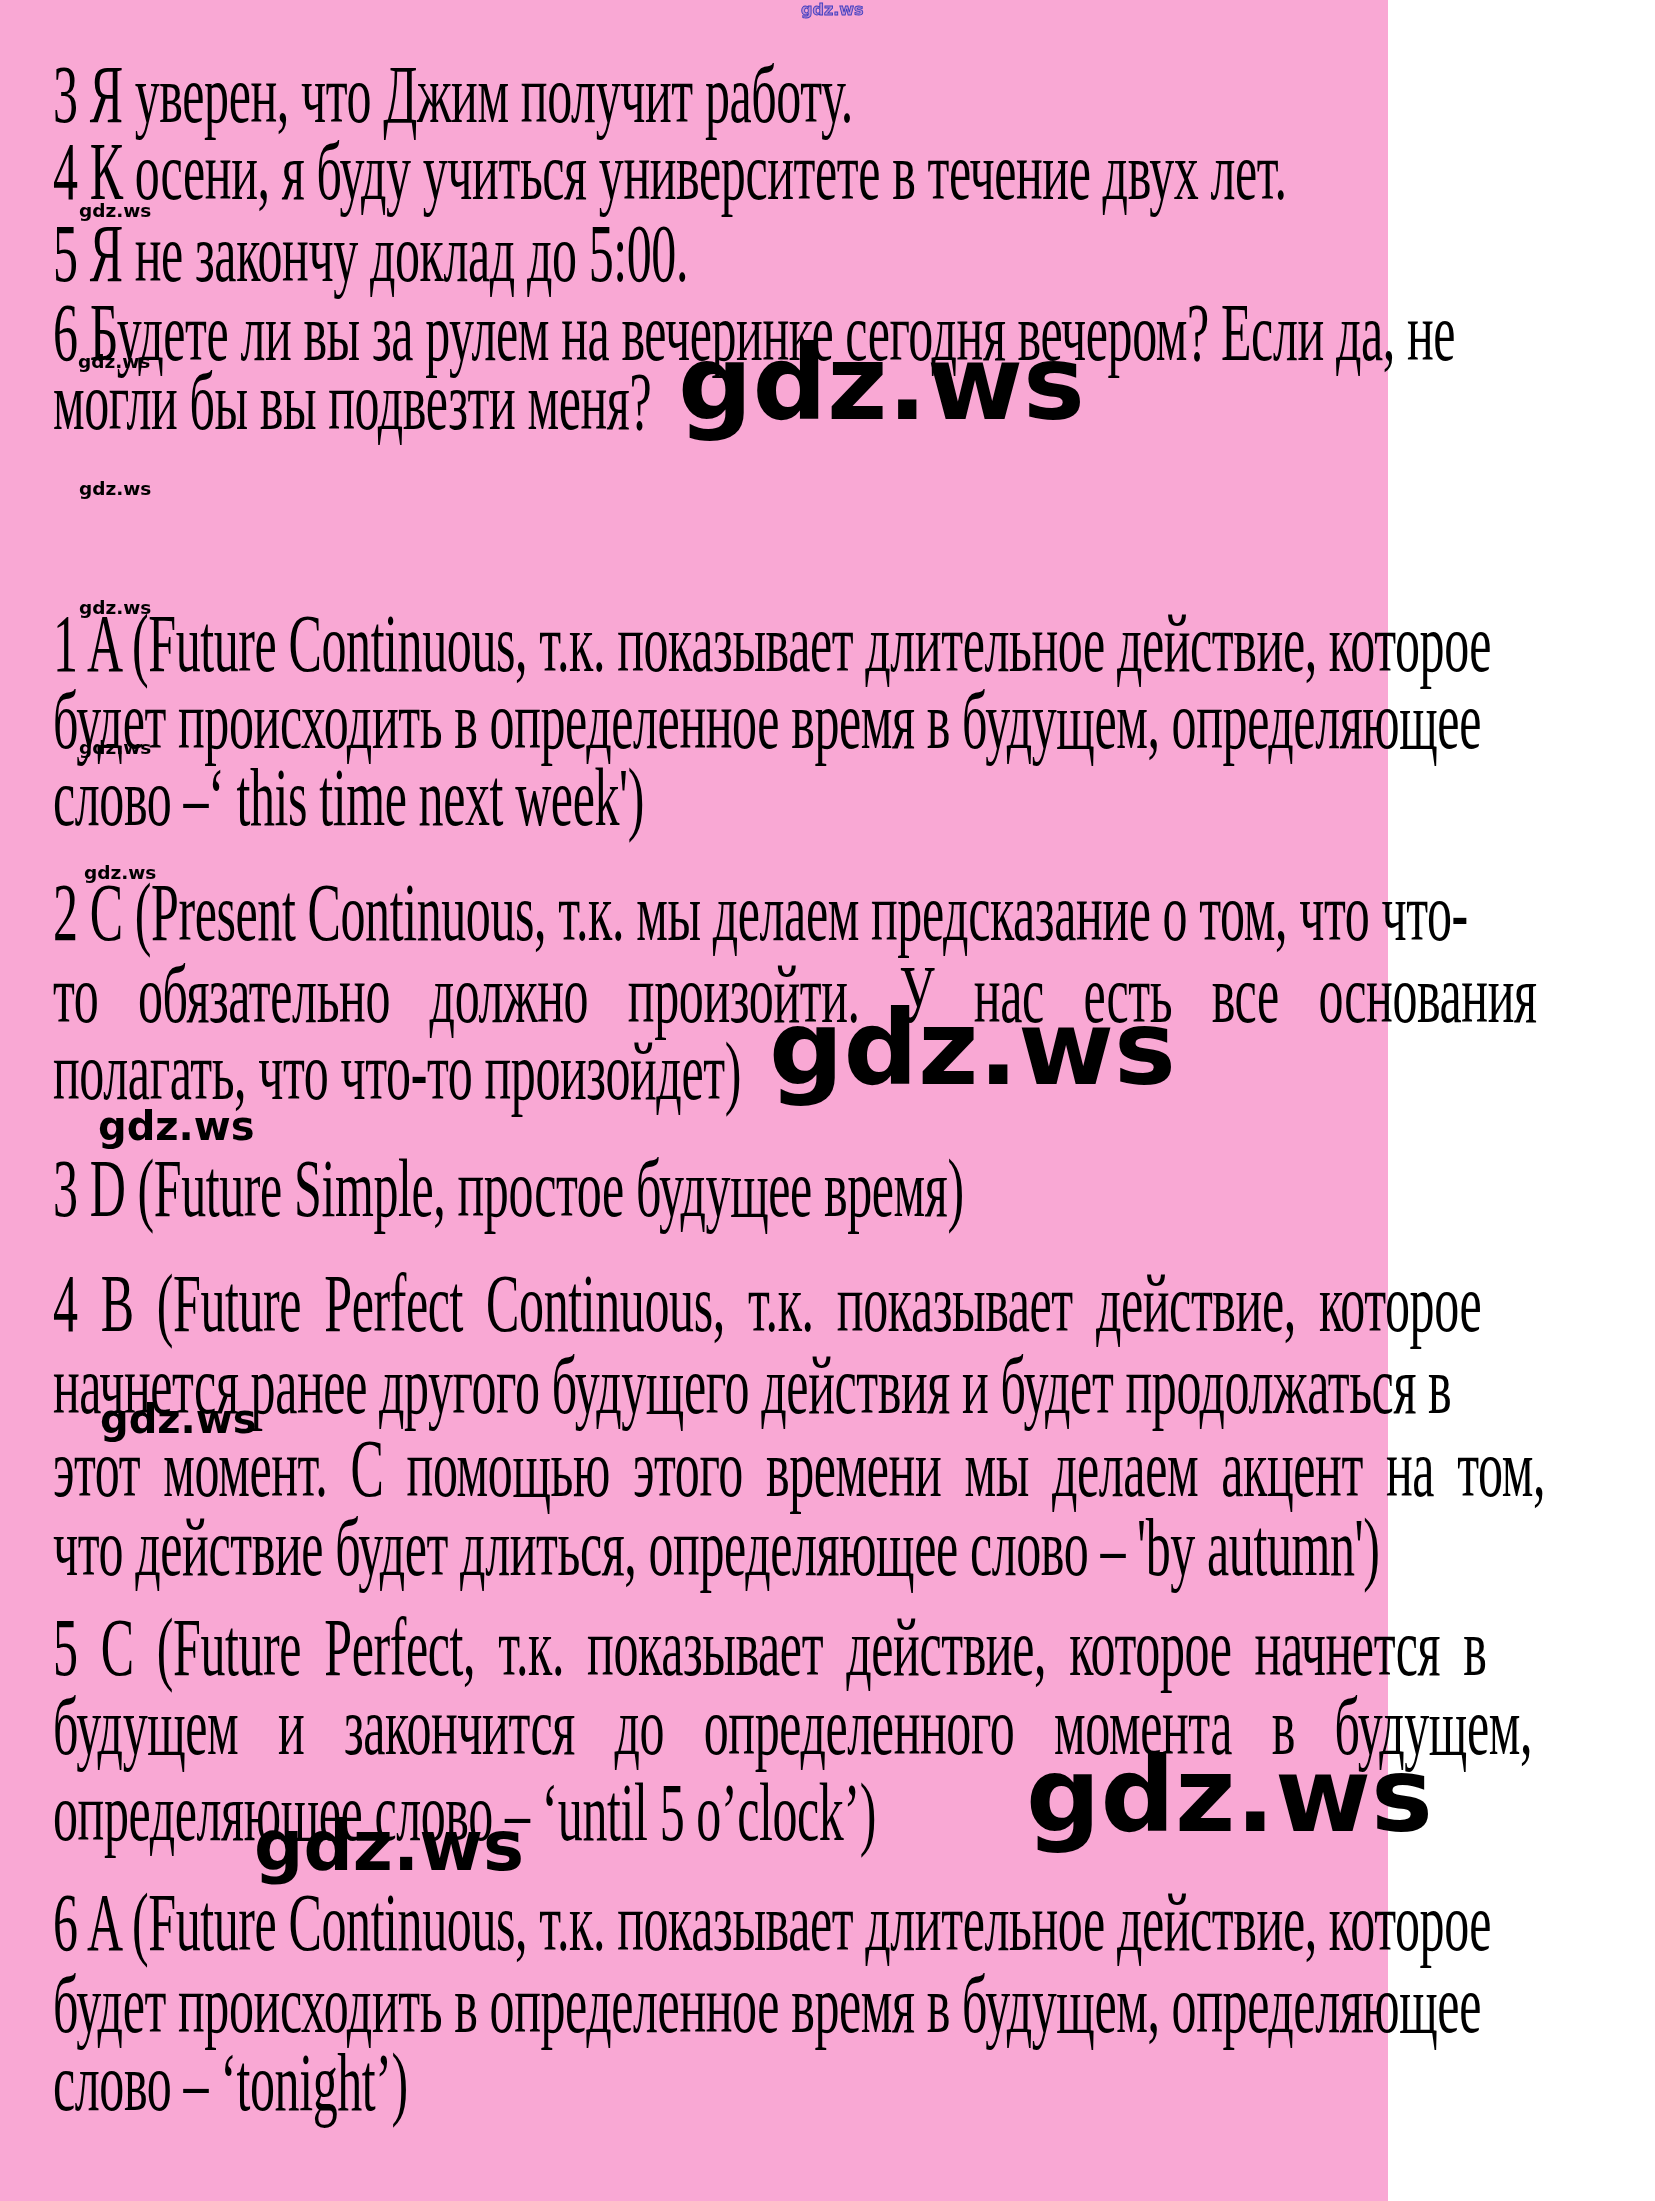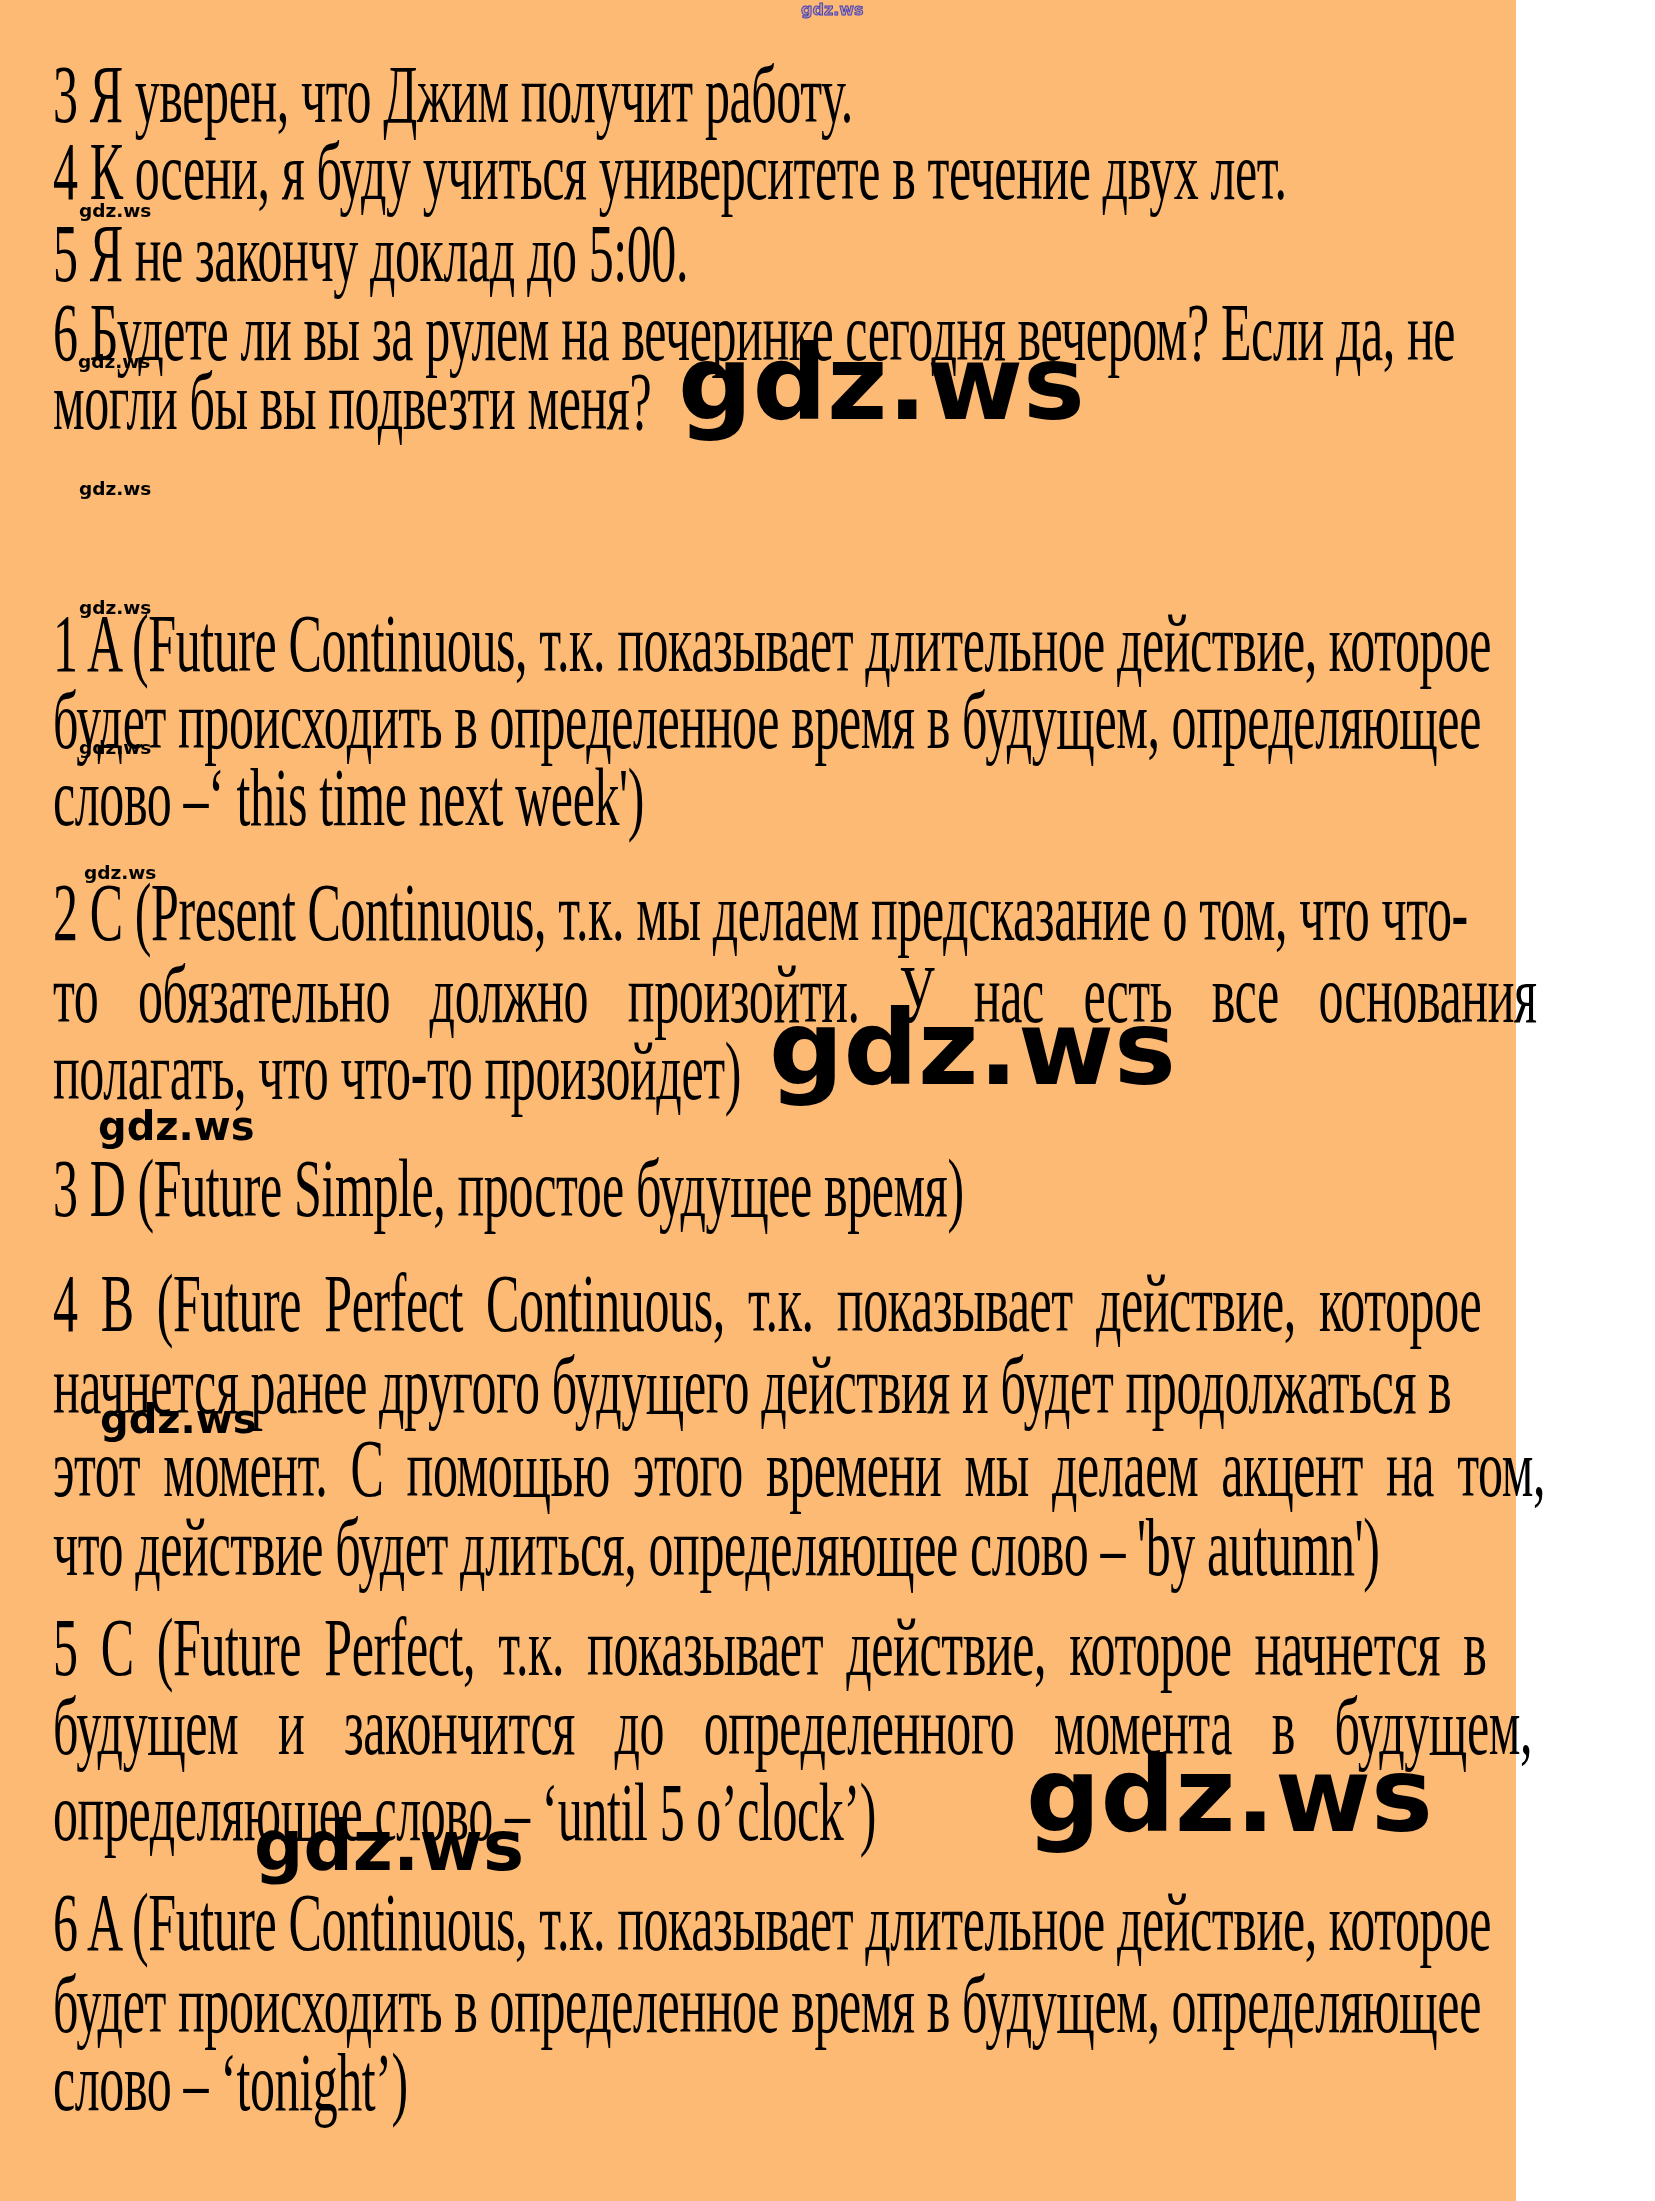--- a/index.html
+++ b/index.html
@@ -1,20 +1,20 @@
 <!DOCTYPE html>
 <html style="font-size:14px"><head>
 <meta charset="utf-8">
 <style>
   html,body{margin:0;padding:0;}
   body{
     width:1656px;height:2201px;background:#ffffff;overflow:hidden;
     font-family:"Liberation Serif","DejaVu Serif",serif;
   }
-  .page{position:relative;width:1516px;height:2201px;background:#fdba74;}
+  .page{position:relative;width:1388px;height:2201px;background:#f9a8d4;}
   .line{
     position:absolute;left:53px;
     font-size:50px;line-height:1;letter-spacing:-0.4px;
     color:#000;white-space:nowrap;
     transform:scaleY(1.66);transform-origin:0 0;
   }
   .ws-mid{word-spacing:0.22em;}
   .ws-wide{word-spacing:0.55em;}
   .wm{
     position:absolute;line-height:1;white-space:nowrap;color:#000;

